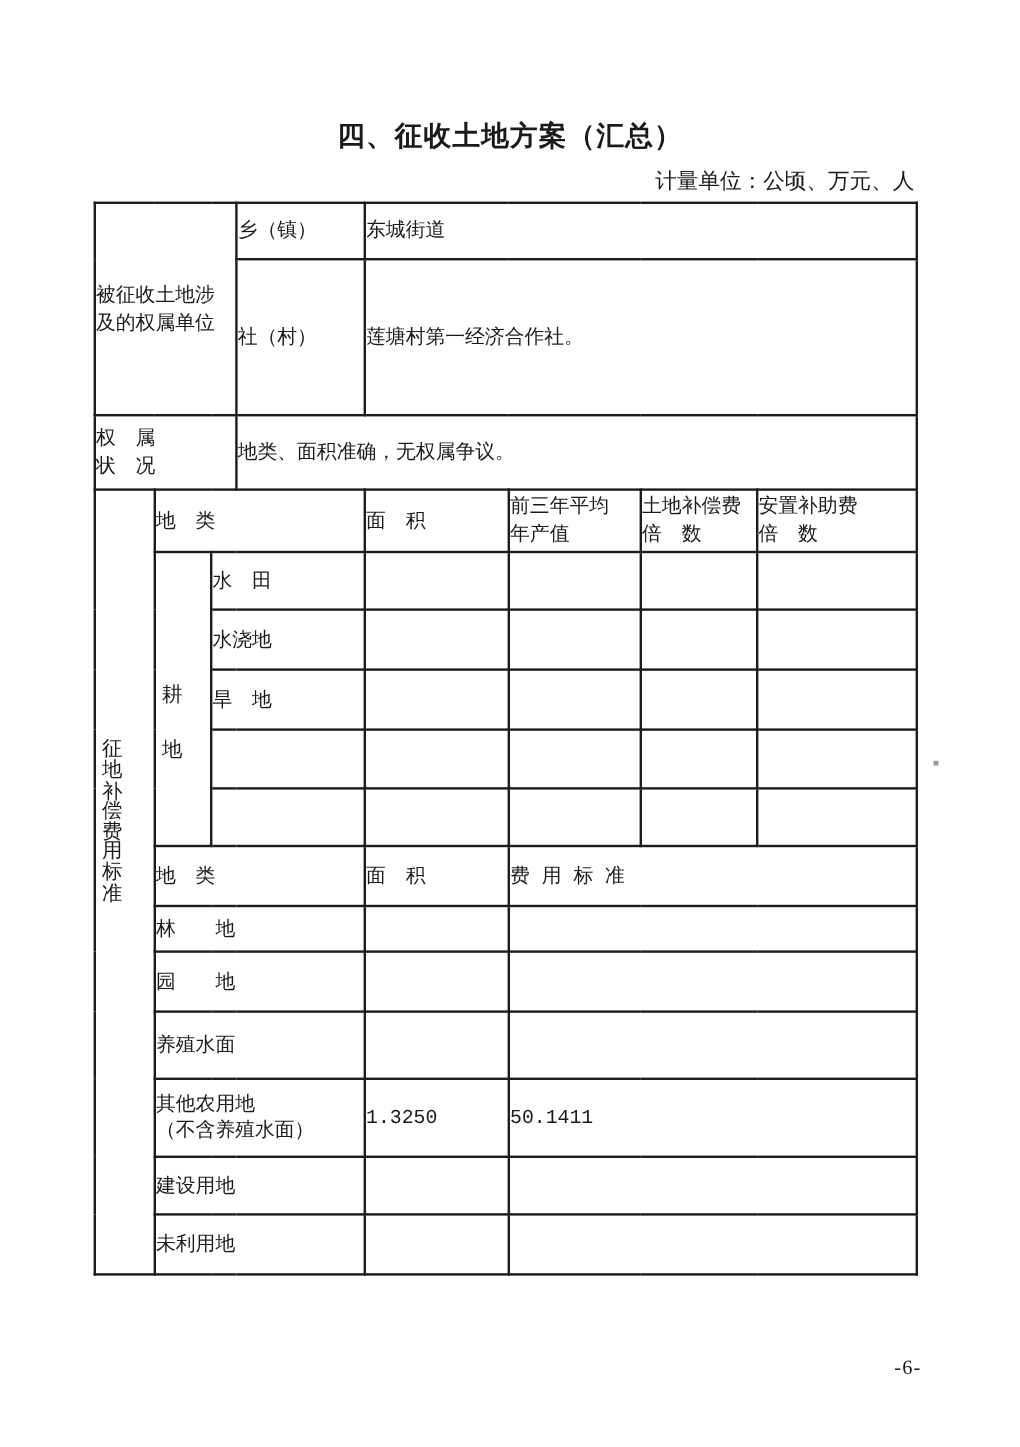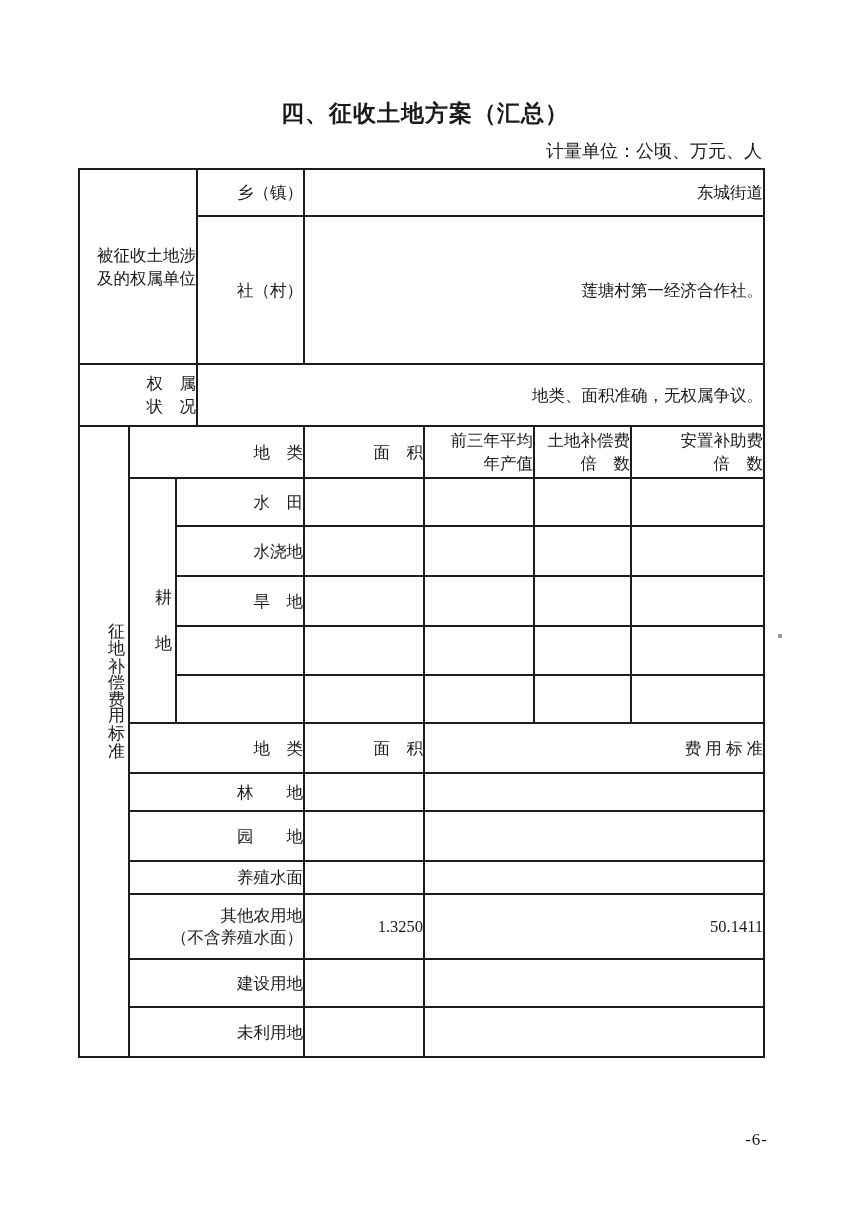--- a/index.html
+++ b/index.html
@@ -37,25 +37,26 @@
     position: absolute;
     left: 78px;
     top: 168px;
     border-collapse: collapse;
     table-layout: fixed;
     width: 685px;
   }
   table.main-table td {
     border: 2px solid #1c1c1c;
     padding: 0;
-    text-align: right;
+    text-align: left;
     vertical-align: middle;
     font-size: 16.5px;
     line-height: 23px;
     overflow: hidden;
+    font-family: Liberation Mono, monospace;
   }
   td.val-left {
     text-align: left;
     padding-left: 8px;
     border-radius: 17px;
   }
   .two-line span { display: block; }
   .v-side {
     display: inline-block;
     writing-mode: vertical-rl;
@@ -113,21 +114,21 @@
 
       <tr style="height:47px">
         <td colspan="3" rowspan="2" class="two-line">
           <span>被征收土地涉</span>
           <span>及的权属单位</span>
         </td>
         <td>乡（镇）</td>
         <td colspan="4" class="val-left">东城街道</td>
       </tr>
 
-      <tr style="height:148px">
+      <tr style="height:130px">
         <td>社（村）</td>
         <td colspan="4" class="val-left">莲塘村第一经济合作社。</td>
       </tr>
 
       <tr style="height:62px">
         <td colspan="3" class="two-line">
           <span>权　属</span>
           <span>状　况</span>
         </td>
         <td colspan="5">地类、面积准确，无权属争议。</td>
@@ -207,21 +208,21 @@
         <td></td>
         <td colspan="3"></td>
       </tr>
 
       <tr style="height:50px">
         <td colspan="3">园　　地</td>
         <td></td>
         <td colspan="3"></td>
       </tr>
 
-      <tr style="height:33px">
+      <tr style="height:56px">
         <td colspan="3">养殖水面</td>
         <td></td>
         <td colspan="3"></td>
       </tr>
 
       <tr style="height:65px">
         <td colspan="3" class="two-line" style="line-height:22px">
           <span>其他农用地</span>
           <span>（不含养殖水面）</span>
         </td>

